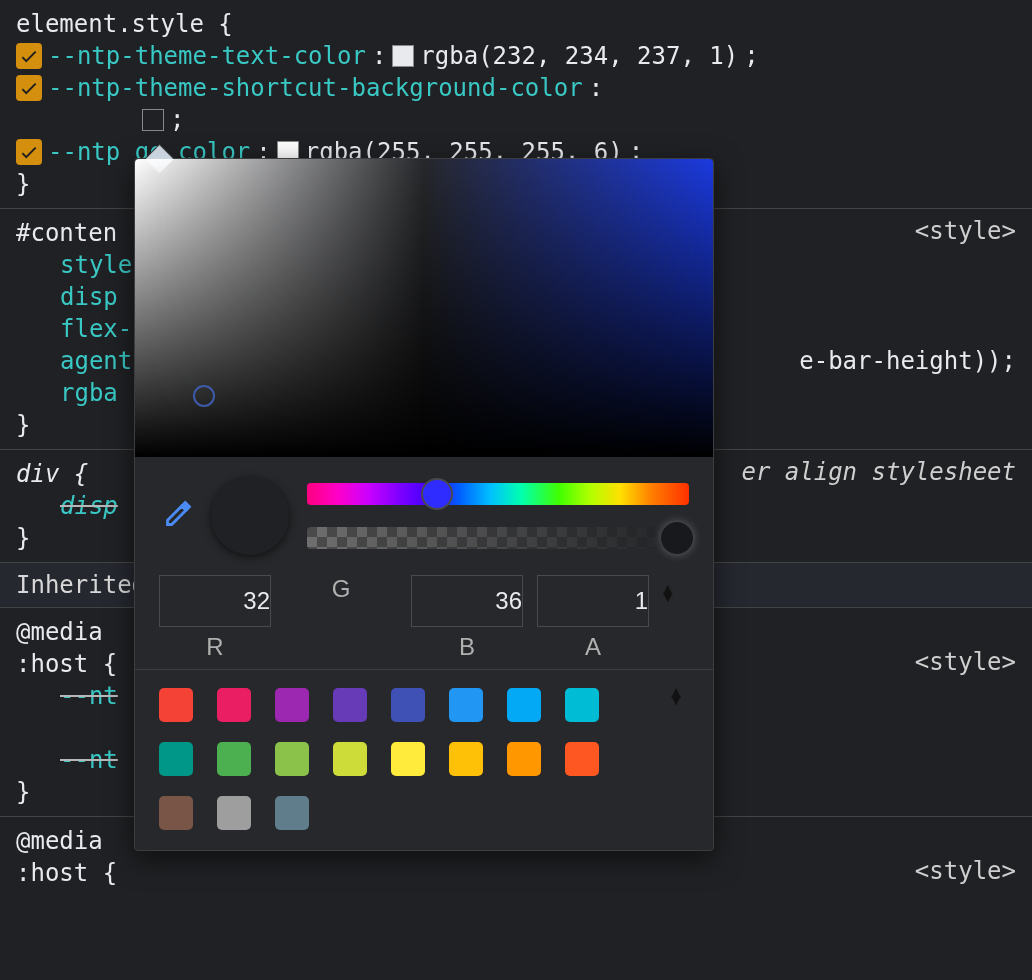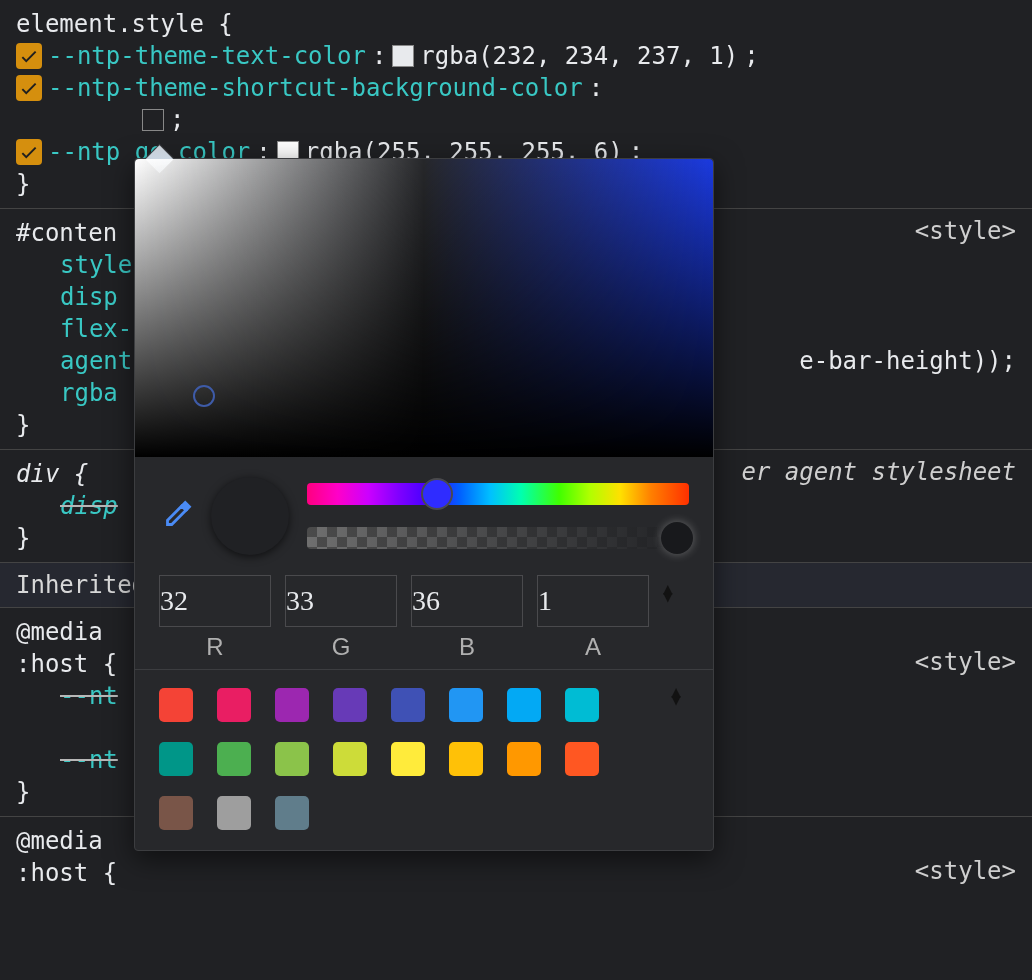--- a/index.html
+++ b/index.html
@@ -115,21 +115,21 @@
 }
 .fields-row {
   display:flex; gap: 14px; padding: 2px 24px 8px 24px; align-items:flex-start;
 }
 .field-col { display:flex; flex-direction:column; align-items:center; gap:6px; width: 112px;}
 .field-input {
   width: 100%; height: 52px;
   background: transparent;
   border: 1px solid #4a4a4d;
   color: #e8eaed;
-  font-family: Liberation Serif, serif; font-size: 28px; text-align: left;
+  font-family: Liberation Sans, sans-serif; font-size: 24px; text-align: right;
 }
 .field-label { color: #b0b0b0; font-size: 24px; font-family:sans-serif; }
 .format-switch {
   width: 26px;
   display:flex; flex-direction:column;
   color:#121212;
   margin-top: 10px;
 }
 .format-switch span { line-height: 8px; font-size: 16px; }
 .palettes {
@@ -226,21 +226,21 @@
     <div class="line">
         <span class="indent"></span>
         <span class="prop">rgba</span>
       </div>
     <div class="line">
         <span class="brace">}</span>
       </div>
   </div>
 
   <div class="rule-block">
-    <span class="source-tagi">er agent stylesheet</span>
+    <span class="source-tagi">er align stylesheet</span>
     <div class="line italic">
         <span class="selector">div {</span>
       </div>
     <div class="line">
         <span class="indent"></span>
         <span class="prop italic strike">disp</span>
       </div>
     <div class="line">
         <span class="brace">}</span>
       </div>
@@ -300,21 +300,20 @@
           <div class="alpha-thumb"></div>
         </div>
       </div>
     </div>
     <div class="fields-row">
       <div class="field-col">
         <input class="field-input" value="32" style="">
         <span class="field-label">R</span>
       </div>
       <div class="field-col">
-        <input class="field-input" value="33" style="">
         <span class="field-label">G</span>
       </div>
       <div class="field-col">
         <input class="field-input" value="36" style="">
         <span class="field-label">B</span>
       </div>
       <div class="field-col">
         <input class="field-input" value="1" style="">
         <span class="field-label">A</span>
       </div>

